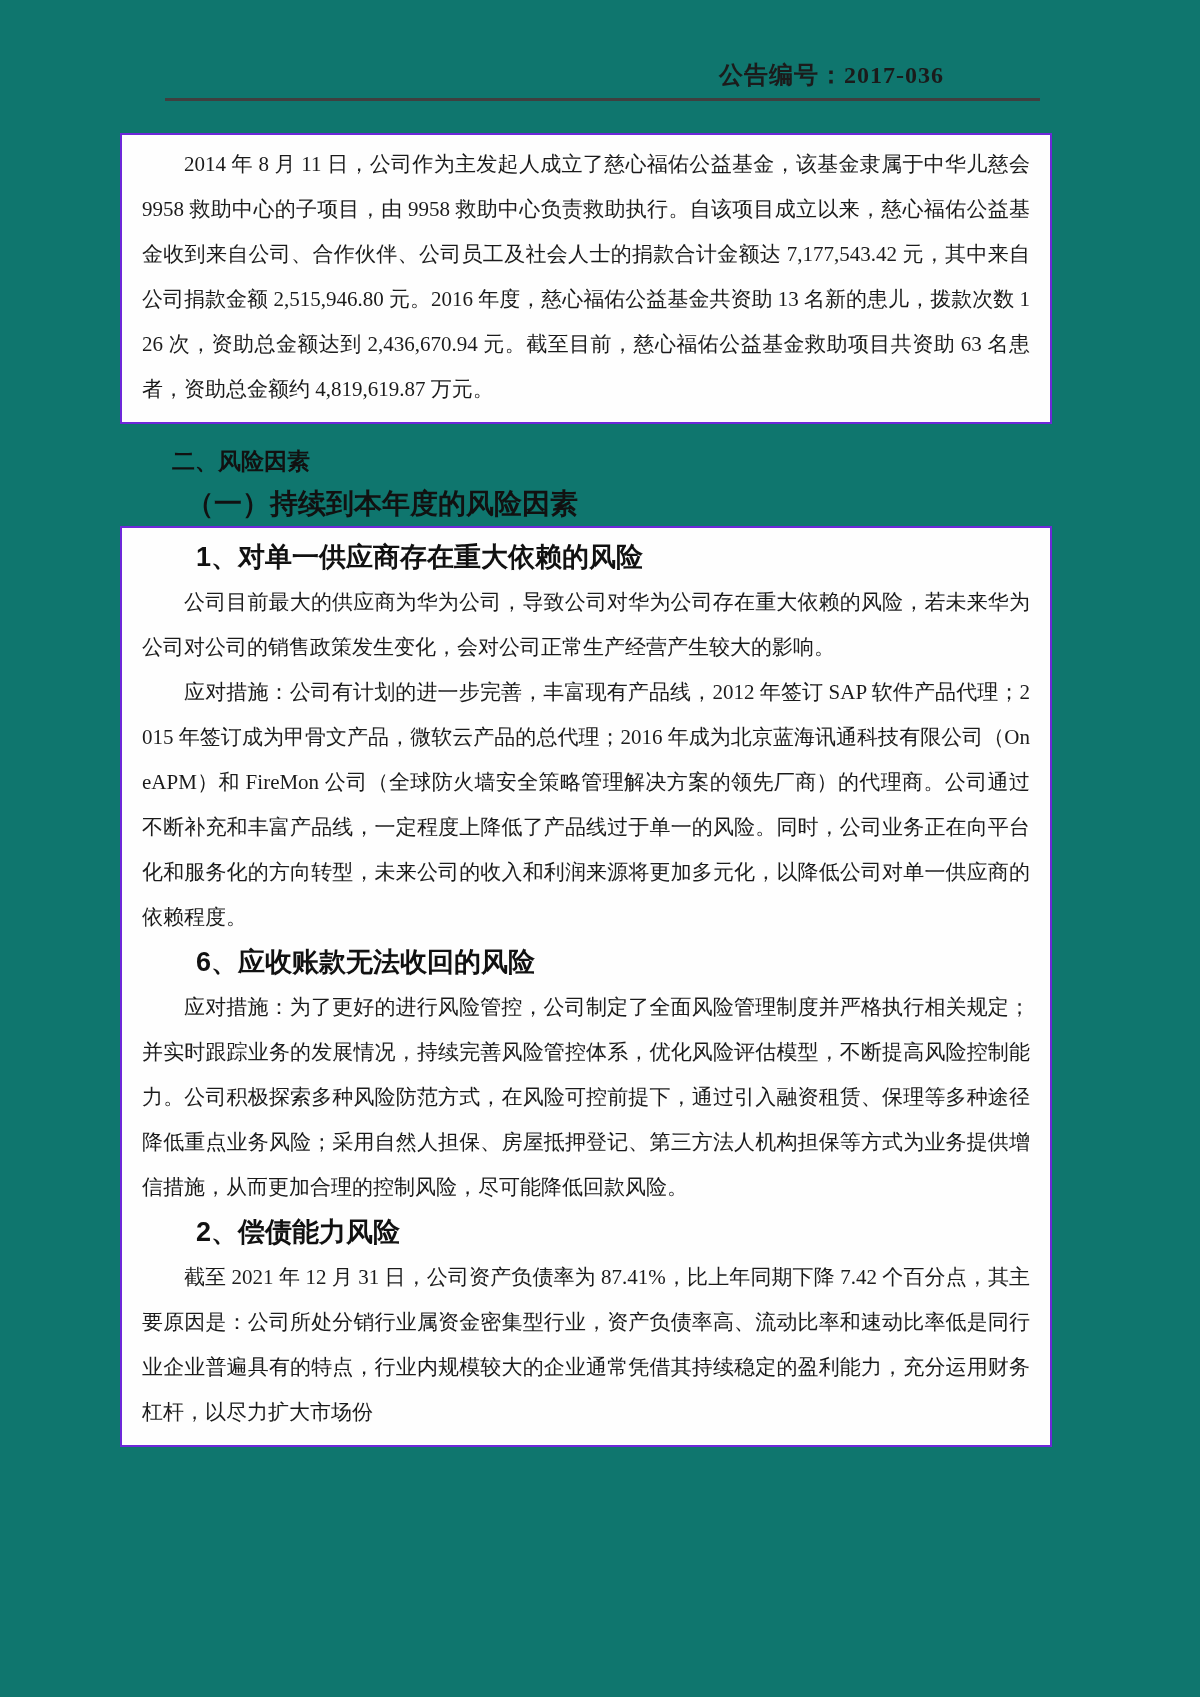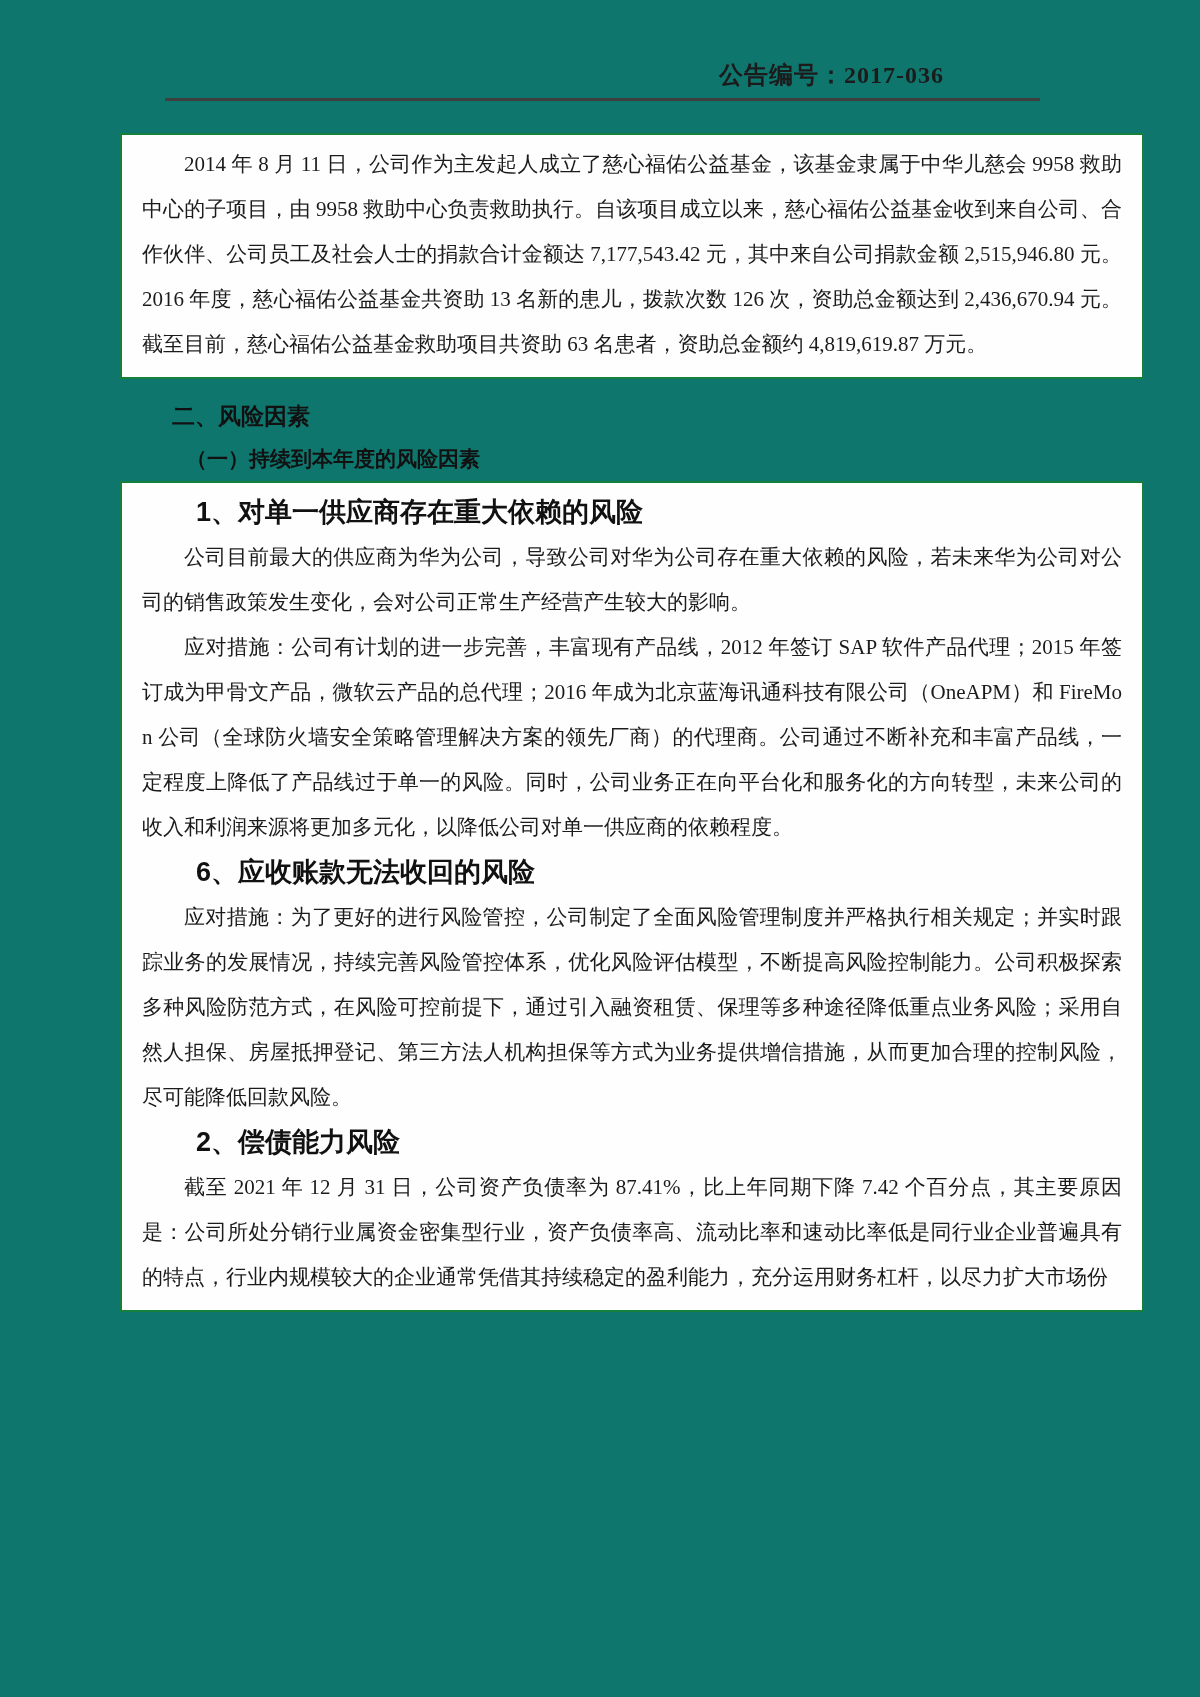--- a/index.html
+++ b/index.html
@@ -28,22 +28,22 @@
   .header-rule {
     margin: 8px 0 0 165px;
     width: 875px;
     height: 3px;
     background: #3f3f3f;
   }
   
   .content-box {
     box-sizing: border-box;
     margin-left: 120px;
-    width: 1024px;
-    border: 2px solid #15803d;
+    width: 932px;
+    border: 2px solid #6d28d9;
     background: #fefefe;
     padding: 7px 20px 10px 20px;
   }
   .charity-box { margin-top: 32px; }
   .risk-box { margin-top: 6px; }
   .body-para {
     margin: 0;
     font-size: 21px;
     line-height: 45px;
     text-align: justify;
@@ -55,21 +55,21 @@
     margin: 22px 0 0 172px;
     font-family: "Liberation Sans", "DejaVu Sans", sans-serif;
     font-size: 23px;
     font-weight: bold;
     line-height: 30px;
     color: #111;
   }
   .sub-title {
     margin: 14px 0 8px 186px;
     font-family: "Liberation Sans", "DejaVu Sans", sans-serif;
-    font-size: 21px;
+    font-size: 28px;
     font-weight: bold;
     line-height: 28px;
     color: #111;
   }
   
   .risk-heading {
     margin: 0;
     font-family: "Liberation Sans", "DejaVu Sans", sans-serif;
     font-size: 27px;
     font-weight: bold;

